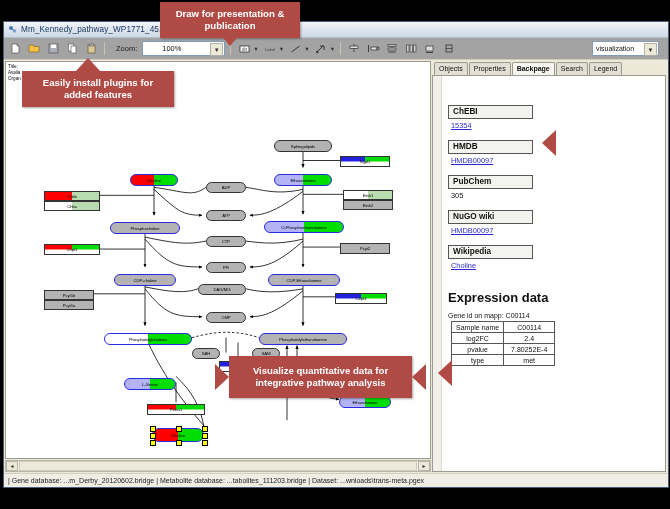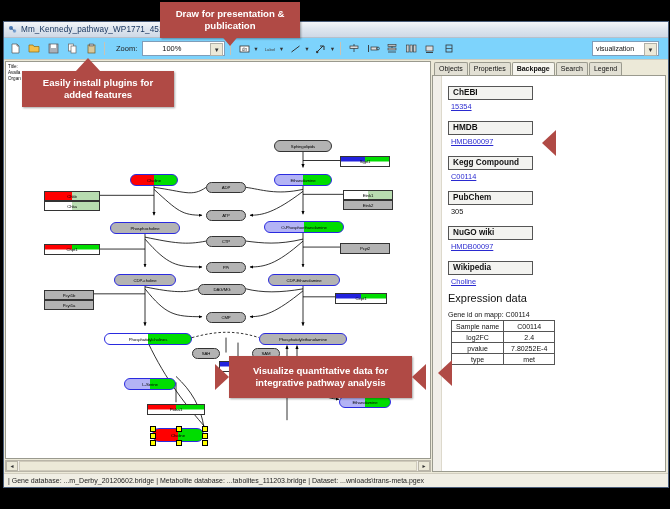--- a/index.html
+++ b/index.html
@@ -16,21 +16,21 @@
   .tb-icon{width:9px;height:9px;margin-right:4px;position:relative;}
   .tb-icon svg{display:block}
   .tbtitle{white-space:nowrap;overflow:hidden;font-size:8.2px;letter-spacing:.1px;}
 
   
   .menubar{height:14px;background:#f0eee4;border-bottom:1px solid #d6d2c4;display:flex;align-items:center;
            padding-left:4px;gap:7px;font-size:8.4px;color:#111;}
   .menubar span{cursor:default;}
 
   
-  .toolbar{height:21px;background:#7dd3fc;border-bottom:1px solid #cfcabb;display:flex;align-items:center;
+  .toolbar{height:21px;background:#a3a3a3;border-bottom:1px solid #cfcabb;display:flex;align-items:center;
            padding:0 3px;gap:3px;}
   .tbtn{width:14px;height:15px;border:1px solid transparent;border-radius:2px;display:flex;align-items:center;
         justify-content:center;}
   .sep{width:1px;height:13px;background:#c8c3b4;margin:0 2px;}
   .zoomlbl{font-size:7.5px;color:#222;margin:0 2px 0 6px;}
   .zoomsel{width:62px;height:13px;background:#fff;border:1px solid #7f9db9;font-size:7.5px;
            display:flex;align-items:center;padding-left:19px;position:relative;color:#111;}
   .zoomsel .arw{position:absolute;right:1px;top:1px;width:11px;height:11px;background:#ece9d8;
         border:1px solid #b0b0a8;display:flex;align-items:center;justify-content:center;font-size:6px;color:#333}
   .dd{display:flex;align-items:center;gap:1px;}
@@ -59,28 +59,28 @@
   .hthumb{flex:1;height:8px;background:#ece9d8;margin:0 1px;border:1px solid #cfcabb;}
 
   
   .tabs{display:flex;align-items:flex-end;height:14px;gap:1px;padding-left:2px;}
   .tab{font-size:7px;padding:1px 4px 1px;border:1px solid #9a9a8e;border-bottom:none;background:#e2e0d4;color:#111;
        border-radius:2px 2px 0 0;line-height:10px;}
   .tab.active{background:#f6f5ef;font-weight:bold;position:relative;top:1px;padding-bottom:2px;}
   .tabpanel{flex:1;background:#fff;border:1px solid #9a9a8e;overflow:hidden;position:relative;
             display:flex;}
   .bp-scroll{width:8px;background:#f1efe9;border-right:1px solid #ddd9cc;}
-  .bp-inner{flex:1;padding:5px 6px 0 6px;overflow:hidden;}
+  .bp-inner{flex:1;padding:24px 6px 0 6px;overflow:hidden;}
 
   .dbsec{margin-bottom:5px;}
   .dbhead{display:inline-block;min-width:75px;border:1px solid #555;background:#f3f3f0;
           font-size:8.2px;font-weight:bold;color:#111;padding:1.5px 4px;}
   .dbval{font-size:7.4px;margin:2.5px 0 0 3px;color:#111;}
   .dbval a{color:#2a2ad0;text-decoration:underline;}
-  .exph{font-size:11px;font-weight:normal;color:#111;margin:6px 0 7px 0;}
+  .exph{font-size:13px;font-weight:bold;color:#111;margin:20px 0 7px 0;}
   .geneid{font-size:7px;color:#111;margin-bottom:2px;}
   table.exp{border-collapse:collapse;margin-left:3px;}
   table.exp td{border:1px solid #555;font-size:7px;text-align:center;padding:1.5px 4px;color:#111;min-width:42px;}
 
   
   .canvas{position:absolute;inset:0;}
   .node{position:absolute;box-sizing:border-box;display:flex;align-items:center;justify-content:center;
         font-size:4.3px;color:#000;text-align:center;letter-spacing:-.1px;white-space:nowrap;overflow:hidden;}
   .met{border:1px solid #333;border-radius:9px;background:#b3b3b3;}
   .metsel{border:1px solid #2a2adf;border-radius:9px;}
@@ -446,24 +446,20 @@
           <div class="bp-scroll"></div>
           <div class="bp-inner">
 
             <div class="dbsec">
               <div class="dbhead">ChEBI</div>
               <div class="dbval"><a href="#">15354</a></div>
             </div>
             <div class="dbsec">
               <div class="dbhead">HMDB</div>
               <div class="dbval"><a href="#">HMDB00097</a></div>
-            </div>
-            <div class="dbsec">
-              <div class="dbhead">Kegg Compound</div>
-              <div class="dbval"><a href="#">C00114</a></div>
             </div>
             <div class="dbsec">
               <div class="dbhead">PubChem</div>
               <div class="dbval">305</div>
             </div>
             <div class="dbsec">
               <div class="dbhead">NuGO wiki</div>
               <div class="dbval"><a href="#">HMDB00097</a></div>
             </div>
             <div class="dbsec">

